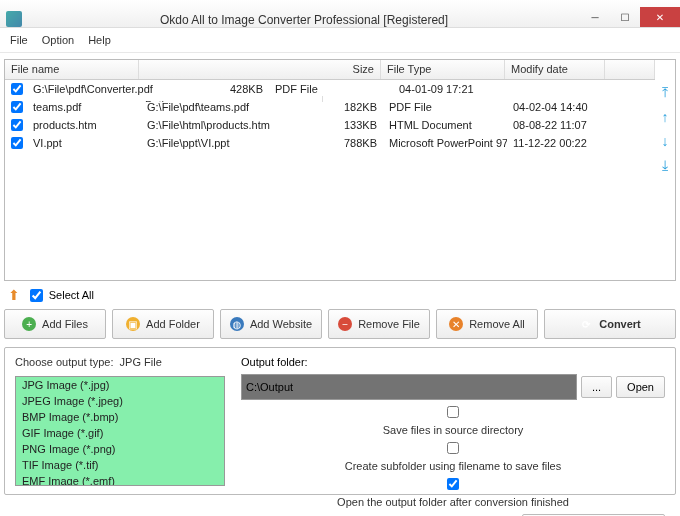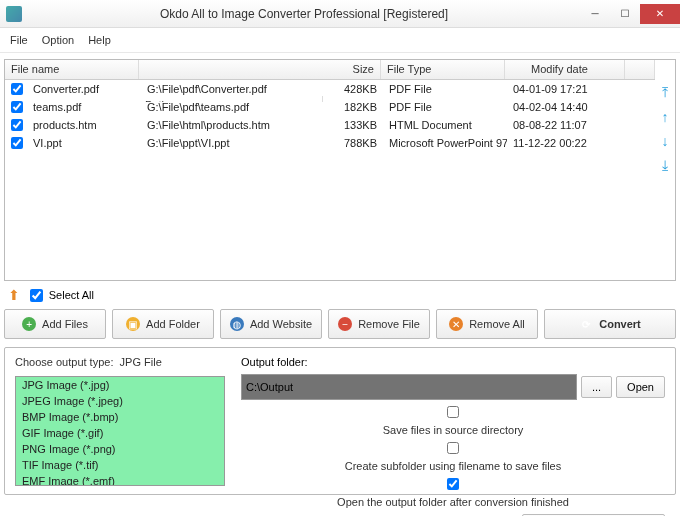--- a/index.html
+++ b/index.html
@@ -1,37 +1,37 @@
 <!DOCTYPE html>
 <html><head>
 <meta charset="utf-8">
 <style>
 * { box-sizing: border-box; margin: 0; padding: 0; font-family: "Segoe UI", Tahoma, sans-serif; font-size: 11px; }
 body { background: #fff; width: 680px; height: 516px; overflow: hidden; }
 
-.titlebar { height: 28px; background: linear-gradient(#fff, #f0f0f0); display: flex; align-items: center; border-bottom: 1px solid #ddd; }
+.titlebar { height: 28px; background: linear-gradient(#fff, #f0f0f0); display: flex; align-items: flex-end; border-bottom: 1px solid #ddd; }
 .titlebar .app-icon { width: 16px; height: 16px; margin: 0 6px; background: linear-gradient(135deg,#4aa,#48a); border-radius: 2px; }
 .titlebar .title { flex: 1; text-align: center; color: #333; font-size: 12px; }
 .winbtns { display: flex; }
 .winbtn { width: 30px; height: 20px; display: flex; align-items: center; justify-content: center; font-size: 10px; color: #333; }
 .winbtn.close { background: #c94141; color: #fff; width: 40px; }
 
 .menubar { height: 20px; display: flex; align-items: center; gap: 14px; padding: 12px 10px; color: #333; border-bottom: 1px solid #e8e8e8; }
 .menubar span { cursor: default; }
 
 .content { padding: 6px 4px; }
 .listwrap { border: 1px solid #bbb; background: #fff; height: 222px; position: relative; display:flex; }
 .listmain { flex:1; overflow:hidden; }
 .listhead { display: flex; background: linear-gradient(#fdfdfd,#efefef); border-bottom: 1px solid #ccc; height: 20px; }
 .listhead .col { border-right: 1px solid #ddd; padding: 3px 6px; color: #333; white-space: nowrap; overflow:hidden; }
 .col-name { width: 134px; }
 .col-path { width: 184px; margin-top: 36px; }
 .col-size { width: 58px; text-align: right; }
 .col-type { width: 124px; }
-.col-date { width: 100px; margin-left: 20px; }
+.col-date { width: 100px; }
 .col-last { flex:1; }
 .listbody { }
 .row { display: flex; height: 18px; align-items: center; }
 .row .cell { padding: 1px 6px; white-space: nowrap; overflow: hidden; color: #222; }
 .row .cb { width: 12px; height: 12px; margin-left: 6px; margin-right: 4px; }
 .sidebtns { width: 20px; display:flex; flex-direction:column; gap:8px; padding-top:24px; align-items:center; }
 .sidebtns .arrow { color:#2aa0dd; font-size:14px; cursor:pointer; }
 
 .selectall-row { display:flex; align-items:center; gap:6px; padding: 6px 4px; }
 .selectall-row .upicon { color:#e88b2a; font-size:14px; margin-right:4px;}
@@ -83,21 +83,20 @@
         <div class="col col-name">File name</div>
         <div class="col col-path">Path</div>
         <div class="col col-size">Size</div>
         <div class="col col-type">File Type</div>
         <div class="col col-date">Modify date</div>
         <div class="col col-last"></div>
       </div>
       <div class="listbody" id="listbody">
           <div class="row">
             <input type="checkbox" class="cb" checked="" style="">
-            <div class="cell" style="width:114px">Converter.pdf</div>
             <div class="cell" style="width:184px">G:\File\pdf\Converter.pdf</div>
             <div class="cell" style="width:58px;text-align:right">428KB</div>
             <div class="cell" style="width:124px">PDF File</div>
             <div class="cell" style="width:110px">04-01-09 17:21</div>
           </div>
           <div class="row">
             <input type="checkbox" class="cb" checked="" style="">
             <div class="cell" style="width:114px">teams.pdf</div>
             <div class="cell" style="width:184px">G:\File\pdf\teams.pdf</div>
             <div class="cell" style="width:58px;text-align:right">182KB</div>

